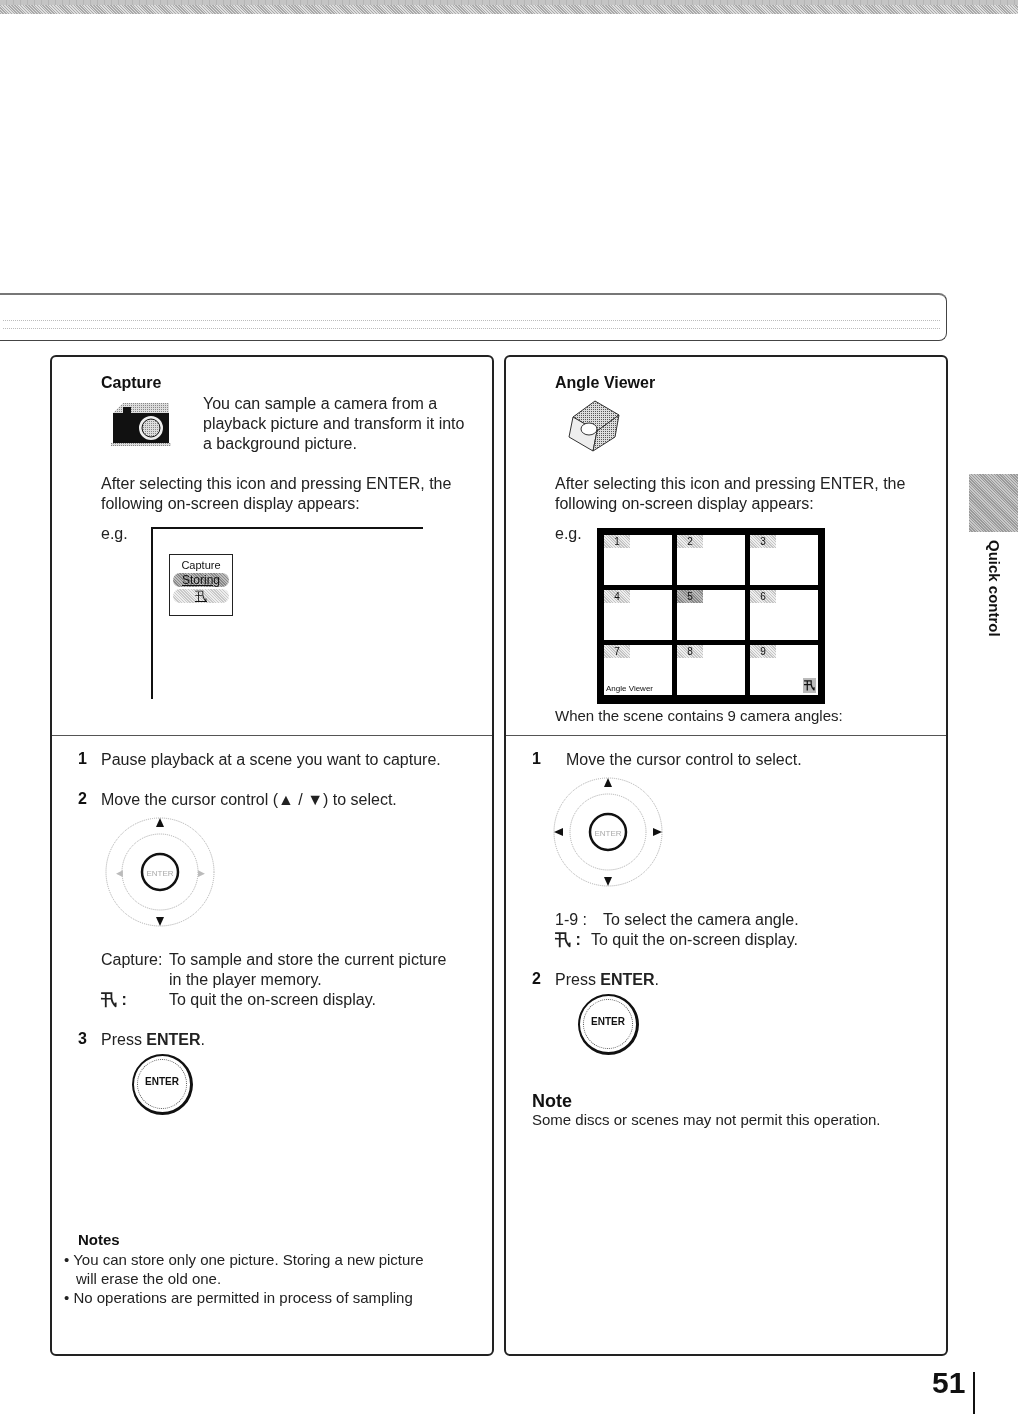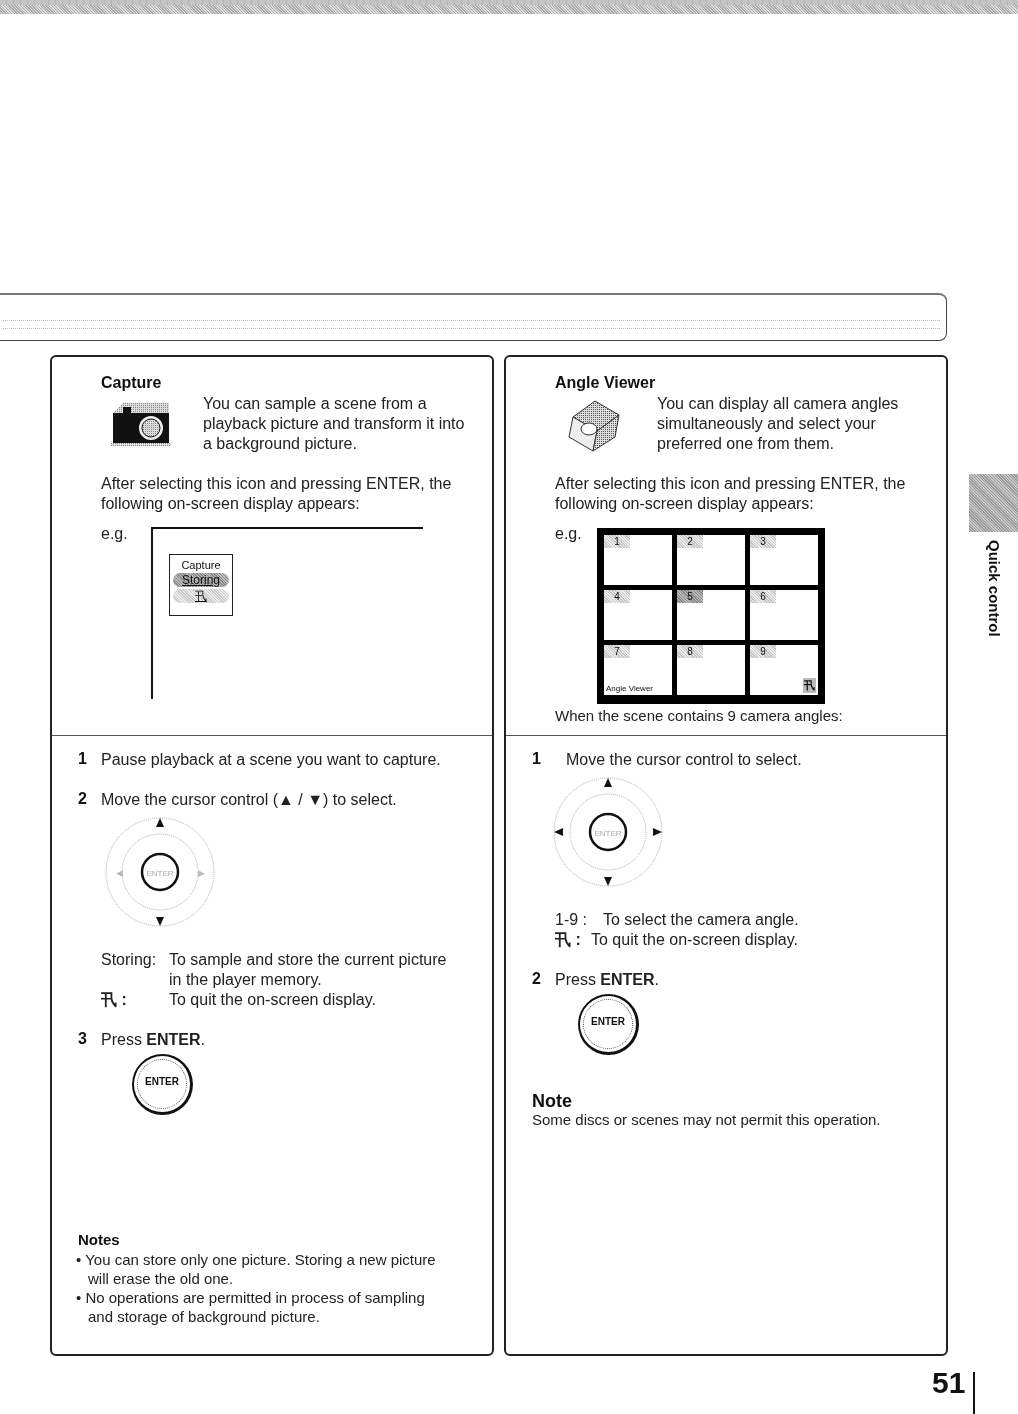--- a/index.html
+++ b/index.html
@@ -59,21 +59,21 @@
         </pattern>
       </defs>
     <polygon points="4,14 14,4 60,4 60,14" fill="url(#hatch)"></polygon>
     <rect x="4" y="14" width="56" height="30" fill="#111"></rect>
     <rect x="14" y="8" width="8" height="6" fill="#111"></rect>
     <circle cx="42" cy="29" r="13" fill="#eee" stroke="#111" stroke-width="2"></circle>
     <circle cx="42" cy="29" r="9" fill="url(#hatch)" stroke="#111"></circle>
     <rect x="2" y="44" width="60" height="3" fill="url(#hatch)"></rect>
   </svg>
   <div class="txt" style="left:151px;top:37px;">
-    <div>You can sample a scene from a</div>
+    <div>You can sample a camera from a</div>
       <div>playback picture and transform it into</div>
       <div>a background picture.</div>
   </div>
   <div class="txt" style="left:49px;top:117px;">
     <div>After selecting this icon and pressing ENTER, the</div>
       <div>following on-screen display appears:</div>
   </div>
   <div class="txt" style="left:49px;top:167px;">e.g.</div>
   <div class="osd-frame" style="left:99px;top:170px;width:270px;height:170px;"></div>
   <div class="osd-box" style="left:117px;top:197px;width:62px;height:60px;">
@@ -93,67 +93,61 @@
     <circle cx="58" cy="58" r="54" fill="none" stroke="#aaa" stroke-dasharray="1 1"></circle>
     <circle cx="58" cy="58" r="38" fill="none" stroke="#aaa" stroke-dasharray="1 1"></circle>
     <polygon points="58,4 54,13 62,13" fill="#111"></polygon>
     <polygon points="58,112 54,103 62,103" fill="#111"></polygon>
     <circle cx="58" cy="58" r="18" fill="#fff" stroke="#111" stroke-width="2.5"></circle>
     <text x="58" y="62" font-size="8" text-anchor="middle" fill="#aaa" font-family="Liberation Sans, sans-serif">ENTER</text>
     <text x="14" y="62" font-size="9" fill="#bbb" font-family="Liberation Sans, sans-serif">◀</text>
     <text x="96" y="62" font-size="9" fill="#bbb" font-family="Liberation Sans, sans-serif">▶</text>
   </svg>
 
-  <div class="txt" style="left:49px;top:593px;">Storing:</div>
+  <div class="txt" style="left:49px;top:593px;">Capture:</div>
   <div class="txt" style="left:117px;top:593px;">
     <div>To sample and store the current picture</div>
       <div>in the player memory.</div>
   </div>
   <div class="txt" style="left:49px;top:633px;font-weight:bold;">卂 :</div>
   <div class="txt" style="left:117px;top:633px;">To quit the on-screen display.</div>
 
   <div class="num" style="left:26px;top:673px;">3</div>
   <div class="txt" style="left:49px;top:673px;">
     <span>Press </span><b>ENTER</b><span>.</span>
   </div>
 
   <div style="position:absolute;left:80px;top:697px;width:56px;height:56px;border:2px solid #111;border-radius:50%;border-bottom-width:3px;border-right-width:3px;">
     <div style="position:absolute;left:3px;top:3px;right:3px;bottom:3px;border:1px dotted #555;border-radius:50%;"></div>
     <div style="position:absolute;width:100%;top:20px;text-align:center;font-size:10px;font-weight:bold;">ENTER</div>
   </div>
 
 
   <div class="title" style="left:26px;top:874px;font-size:15px;">Notes</div>
-  <div class="txt small" style="left:24px;top:893px;">
+  <div class="txt small" style="left:12px;top:893px;">
     <div>• <span>You can store only one picture. Storing a new picture</span></div>
     <div style="padding-left:12px;">will erase the old one.</div>
     <div>• <span>No operations are permitted in process of sampling</span></div>
-    <div style="padding-left:12px;">and storage of background picture.</div>
   </div>
 </div>
 
 <div class="panel panel-right">
   <div class="title" style="left:49px;top:17px;">Angle Viewer</div>
   <svg style="position:absolute;left:57px;top:38px;" width="64" height="58">
     <defs>
         <pattern id="hatch2" width="2" height="2" patternUnits="userSpaceOnUse">
           <rect width="2" height="2" fill="#ddd"></rect>
           <rect width="1" height="1" fill="#555"></rect>
         </pattern>
       </defs>
     <polygon points="10,22 32,6 56,20 34,36" fill="url(#hatch2)" stroke="#333"></polygon>
     <polygon points="10,22 34,36 30,56 6,42" fill="#eee" stroke="#333"></polygon>
     <polygon points="34,36 56,20 52,42 30,56" fill="url(#hatch2)" stroke="#333"></polygon>
     <ellipse cx="26" cy="34" rx="8" ry="6" fill="#fff" stroke="#333"></ellipse>
   </svg>
-  <div class="txt" style="left:151px;top:37px;">
-    <div>You can display all camera angles</div>
-      <div>simultaneously and select your</div>
-      <div>preferred one from them.</div>
-  </div>
   <div class="txt" style="left:49px;top:117px;">
     <div>After selecting this icon and pressing ENTER, the</div>
       <div>following on-screen display appears:</div>
   </div>
   <div class="txt" style="left:49px;top:167px;">e.g.</div>
 
   <div class="grid" style="left:91px;top:171px;">
     <div class="cell">
         <div class="lbl">1</div>
       </div>

